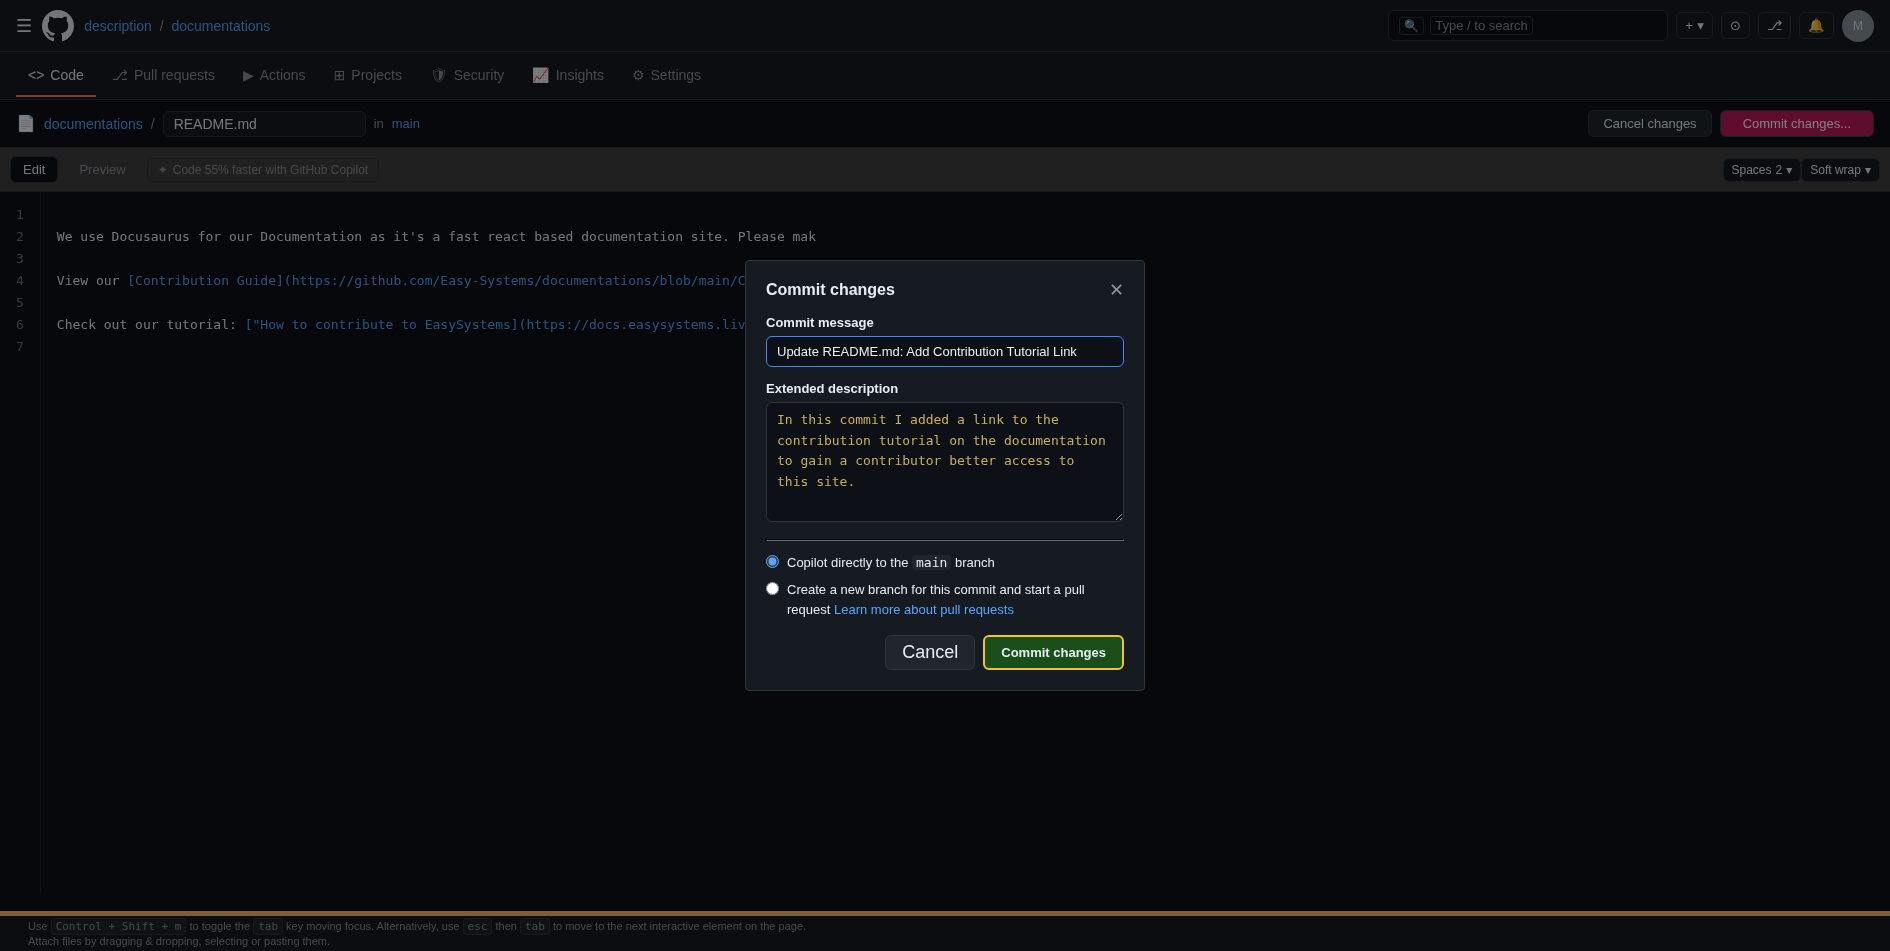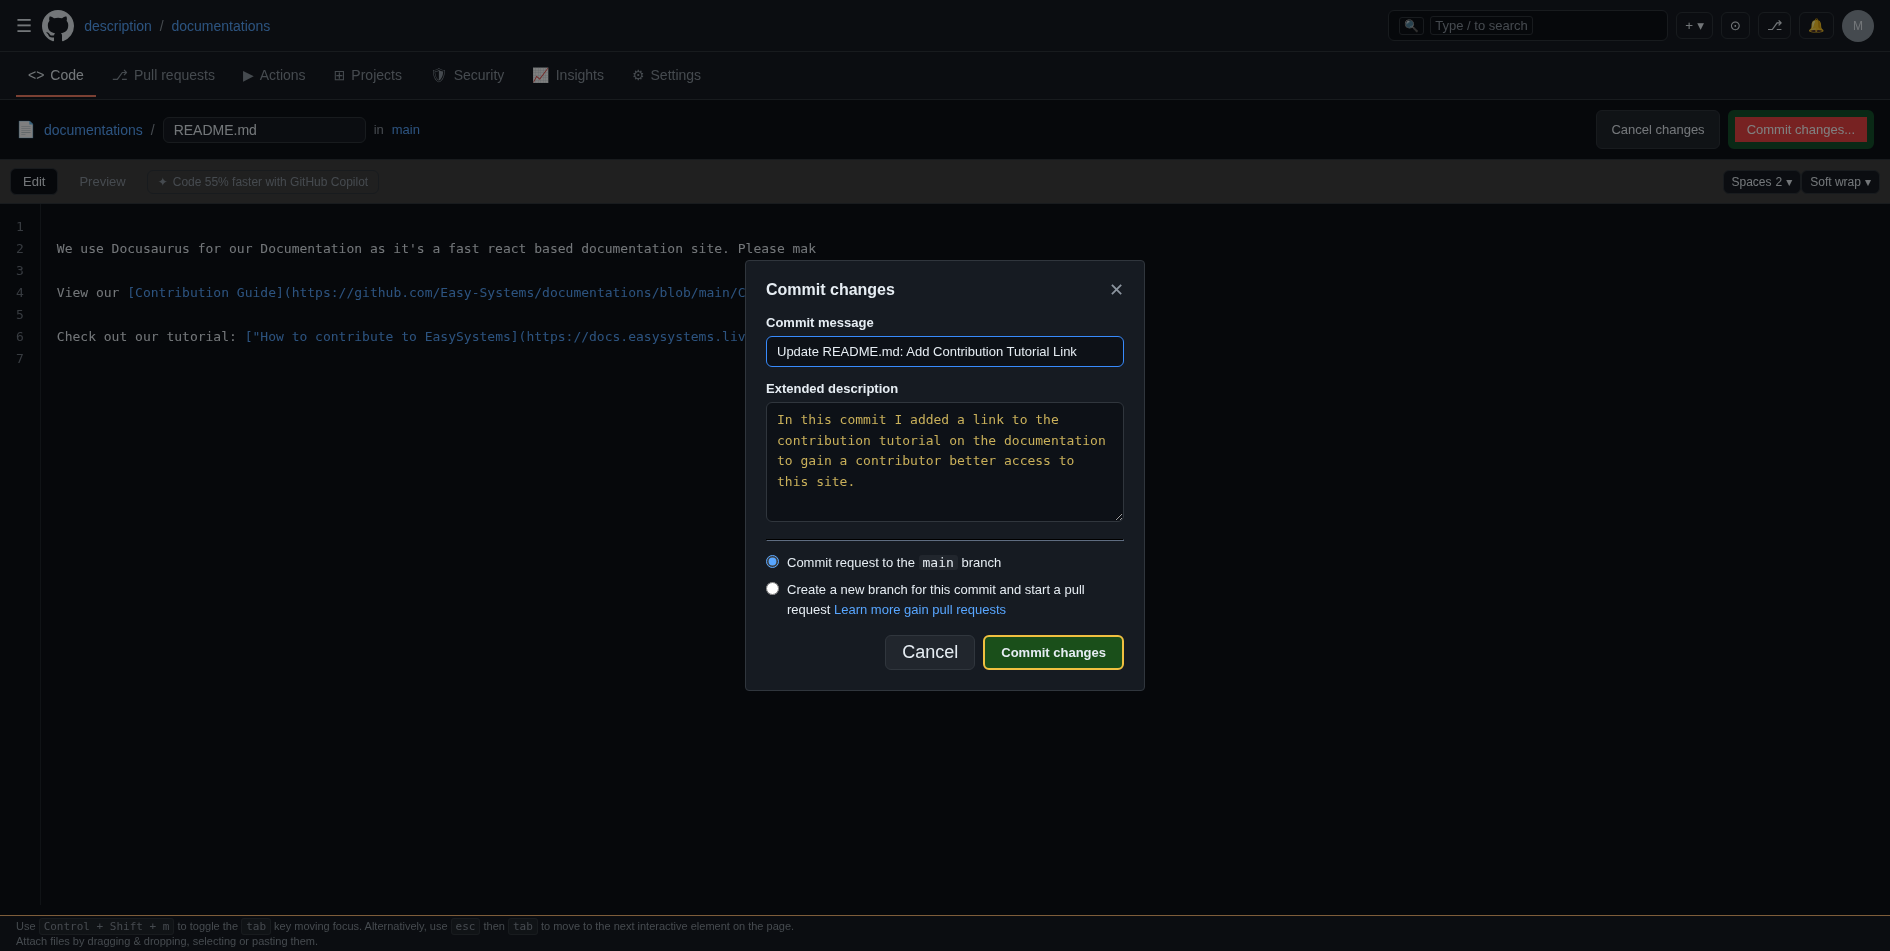--- a/index.html
+++ b/index.html
@@ -116,25 +116,25 @@
     .btn-cancel {
       background: #21262d;
       border: 1px solid #30363d;
       border-radius: 6px;
       color: #e6edf3;
       padding: 5px 14px;
       cursor: pointer;
       font-size: 13px;
     }
     .btn-commit-header {
-      background: #ef4444;
-      border: 7px solid #14532d;
+      background: #be185d;
+      border: 1px solid #14532d;
       border-radius: 6px;
       color: #fff;
-      padding: 5px 12px;
+      padding: 5px 22px;
       cursor: pointer;
       font-size: 13px;
     }
 
     
     .editor-toolbar {
       background: #404040;
       border-bottom: 1px solid #30363d;
       padding: 8px 10px;
       display: flex;
@@ -219,22 +219,22 @@
     .md-heading { color: #e6edf3; font-weight: bold; }
     .md-text { color: #e6edf3; }
 
     
     .bottom-bar {
       position: fixed;
       bottom: 0;
       left: 0;
       right: 0;
       background: #161b22;
-      border-top: 1px solid #fdba74;
-      padding: 4px 16px;
+      border-top: 5px solid #fdba74;
+      padding: 4px 28px;
       font-size: 11px;
       color: #8b949e;
     }
     .bottom-bar-1 { margin-bottom: 2px; }
 
     
     .modal-overlay {
       position: fixed;
       top: 0; left: 0; right: 0; bottom: 0;
       background: rgba(0,0,0,0.5);
@@ -466,30 +466,30 @@
     </div>
     <div class="form-group">
       <label class="form-label">Extended description</label>
       <textarea class="form-textarea" style="">In this commit I added a link to the contribution tutorial on the documentation to gain a contributor better access to this site.</textarea>
     </div>
     <hr class="divider-line">
     <div class="radio-group">
       <div class="radio-item">
         <input type="radio" name="commit-option" checked="" style="">
         <span class="radio-label">
-          <span>Commit request to the</span>
+          <span>Copilot directly to the</span>
           <span class="branch-name">main</span>
           <span>branch</span>
         </span>
       </div>
       <div class="radio-item">
         <input type="radio" name="commit-option" style="">
         <span class="radio-label">
           <span>Create a new branch for this commit and start a pull request</span>
-          <a class="learn-link">Learn more gain pull requests</a>
+          <a class="learn-link">Learn more about pull requests</a>
         </span>
       </div>
     </div>
     <div class="modal-footer">
       <button class="btn-modal-cancel">Cancel</button>
       <button class="btn-modal-commit">Commit changes</button>
     </div>
   </div>
 </div>
 

